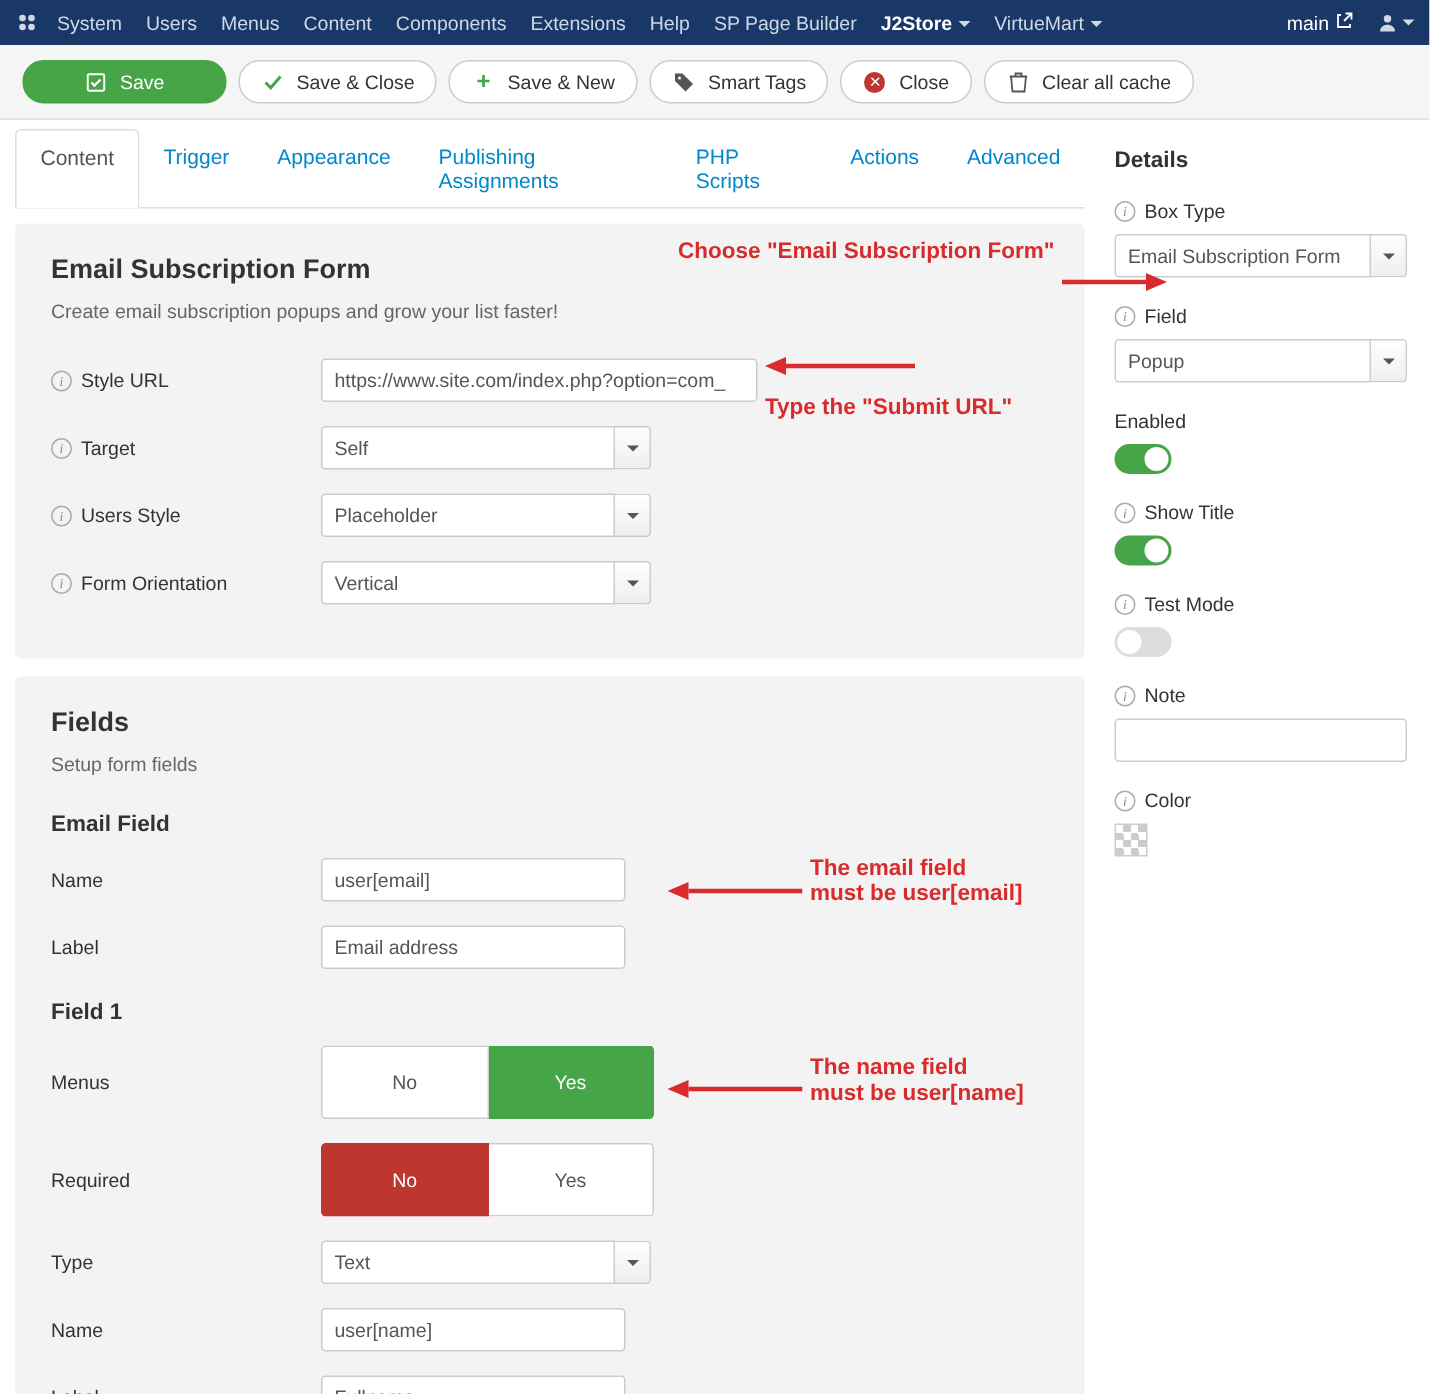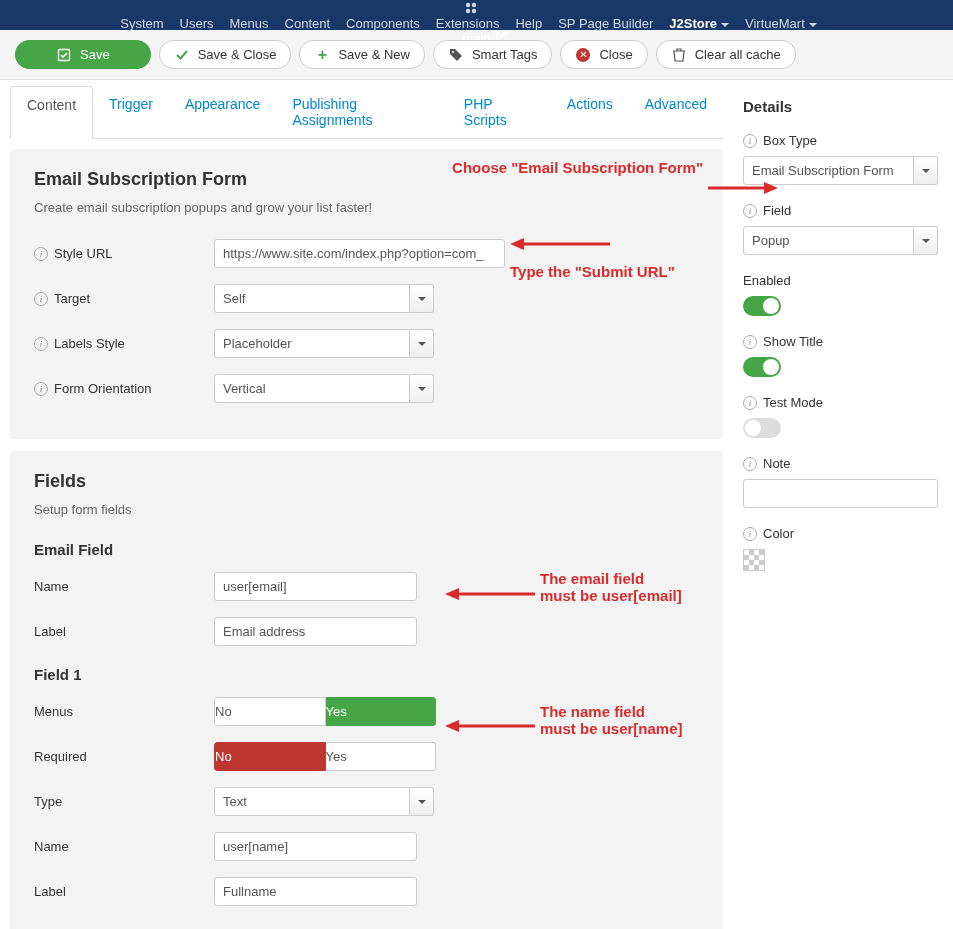--- a/index.html
+++ b/index.html
@@ -1,17 +1,17 @@
 <!DOCTYPE html>
 <html><head>
 <meta charset="utf-8">
 <style>
 * { box-sizing: border-box; margin: 0; padding: 0; }
 body { font-family: -apple-system, BlinkMacSystemFont, "Segoe UI", Helvetica, Arial, sans-serif; font-size: 13px; color: #333; background: #fff; width: 953px; }
-.topbar { background: #1a3867; color: #ccc; height: 30px; display: flex; align-items: center; padding: 0 10px; font-size: 13px; flex-direction: column; }
+.topbar { background: #1a3867; color: #ccc; height: 30px; display: flex; align-items: center; padding: 0 10px; font-size: 13px; }
 .topbar .joomla-icon { width: 16px; height: 16px; margin-right: 12px; }
 .topbar .menu-item { margin-right: 16px; color: #d0d8e4; cursor: pointer; }
 .topbar .menu-item.active { color: #fff; font-weight: 600; }
 .topbar .menu-item.caret::after { content: ""; display: inline-block; margin-left: 4px; border-top: 4px solid #d0d8e4; border-left: 4px solid transparent; border-right: 4px solid transparent; vertical-align: middle; }
 .topbar .spacer { flex: 1; }
 .topbar .right-item { color: #fff; margin-left: 16px; display: inline-flex; align-items: center; }
 .topbar .ext-icon { margin-left: 4px; }
 .topbar .user-icon svg { fill: #d0d8e4; }
 .toolbar { background: #f5f5f5; border-bottom: 1px solid #e0e0e0; padding: 10px 15px; display: flex; gap: 8px; }
 .btn { display: inline-flex; align-items: center; background: #fff; border: 1px solid #ccc; border-radius: 14px; padding: 6px 14px; font-size: 13px; color: #333; cursor: pointer; gap: 8px; }
@@ -36,21 +36,21 @@
 .form-row .lbl { width: 180px; display: flex; align-items: center; gap: 6px; color: #333; font-size: 13px; }
 .info-i { width: 14px; height: 14px; border: 1px solid #aaa; border-radius: 50%; font-size: 9px; color: #888; display: inline-flex; align-items: center; justify-content: center; font-style: italic; font-family: serif; }
 .text-input { width: 291px; padding: 6px 8px; border: 1px solid #ccc; border-radius: 3px; font-size: 13px; background: #fff; color: #555; }
 .text-input.small { width: 203px; }
 .select-ish { display: flex; width: 220px; }
 .select-ish .sv { flex: 1; padding: 6px 8px; border: 1px solid #ccc; border-radius: 3px 0 0 3px; background: #fff; color: #555; }
 .select-ish .car { width: 24px; border: 1px solid #ccc; border-left: none; border-radius: 0 3px 3px 0; background: linear-gradient(#fff,#eee); display: flex; align-items: center; justify-content: center; }
 .select-ish .car::after { content: ""; border-top: 4px solid #555; border-left: 4px solid transparent; border-right: 4px solid transparent; }
 .fields-panel h3 { font-size: 15px; font-weight: 700; margin: 20px 0 14px 0; }
 .btn-group-toggle { display: flex; width: 222px; border-radius: 3px; overflow: hidden; }
-.btn-group-toggle .half { flex: 1; text-align: left; padding: 6px 0; border: 1px solid #ccc; background: #fff; color: #555; cursor: pointer; }
+.btn-group-toggle .half { flex: 1; text-align: center; padding: 16px 0; border: 1px solid #ccc; background: #fff; color: #555; cursor: pointer; }
 .btn-group-toggle .half.green { background: #46a546; border-color: #46a546; color: #fff; }
 .btn-group-toggle .half.red { background: #bd362f; border-color: #bd362f; color: #fff; }
 .btn-group-toggle .half:first-child { border-radius: 3px 0 0 3px; }
 .btn-group-toggle .half:last-child { border-radius: 0 3px 3px 0; border-left: none; }
 .annot { position: absolute; color: #d92b2b; font-weight: 600; font-size: 15px; pointer-events: none; }
 .arrow { position: absolute; pointer-events: none; }
 .arrow svg line { stroke: #d92b2b; stroke-width: 3; }
 .arrow svg polygon { fill: #d92b2b; }
 .right-col h3 { font-size: 15px; font-weight: 700; margin-bottom: 18px; }
 .r-field { margin-bottom: 18px; }
@@ -177,21 +177,21 @@
             <span>Target</span>
           </div>
         <div class="select-ish">
             <div class="sv">Self</div>
             <div class="car"></div>
           </div>
       </div>
       <div class="form-row">
         <div class="lbl">
             <span class="info-i">i</span>
-            <span>Labels Style</span>
+            <span>Users Style</span>
           </div>
         <div class="select-ish">
             <div class="sv">Placeholder</div>
             <div class="car"></div>
           </div>
       </div>
       <div class="form-row">
         <div class="lbl">
             <span class="info-i">i</span>
             <span>Form Orientation</span>

